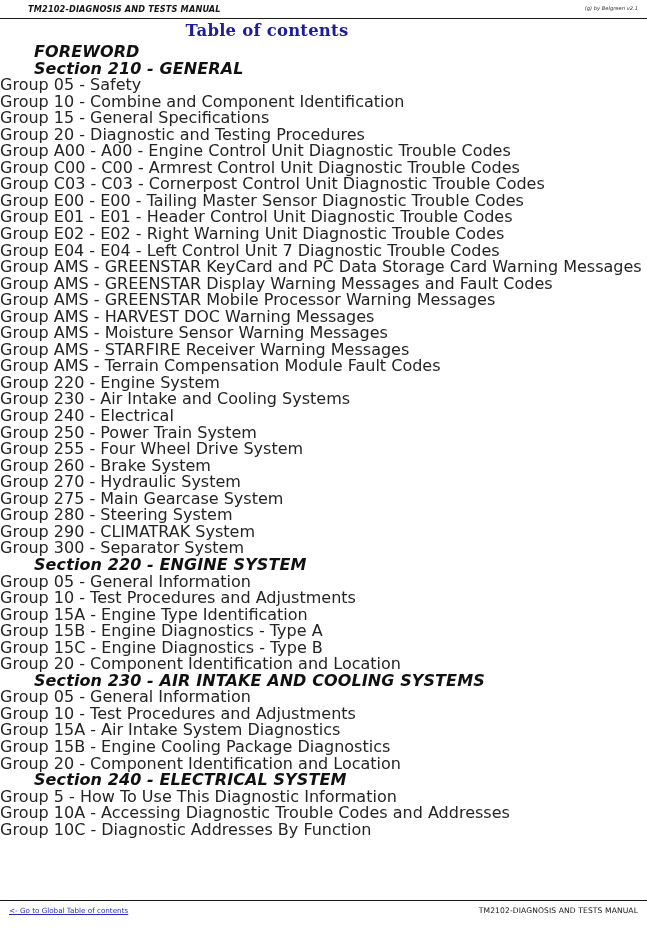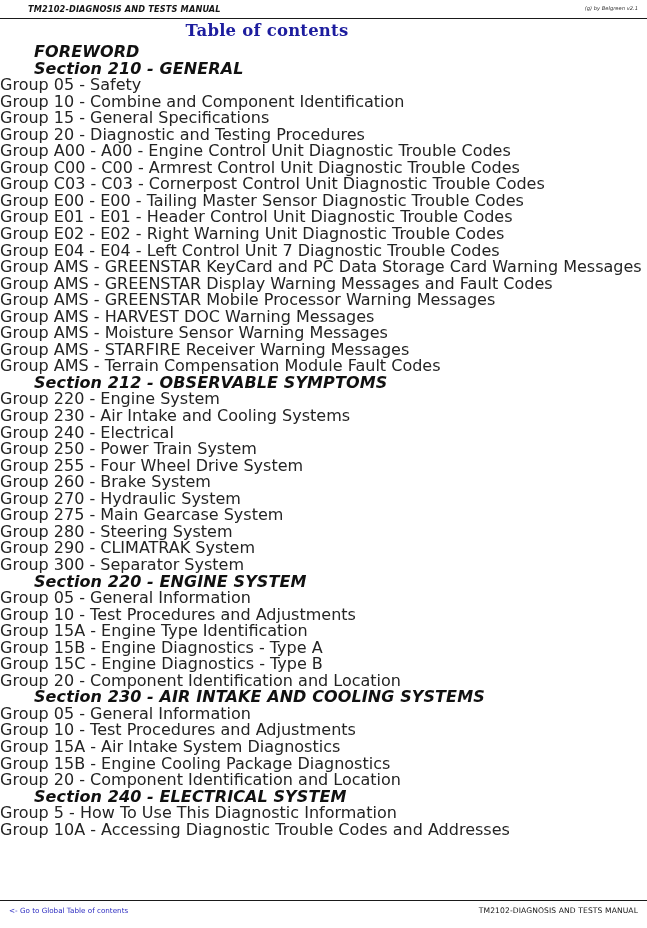--- a/index.html
+++ b/index.html
@@ -96,20 +96,21 @@
     height: 28px;
     box-sizing: border-box;
     border-top: 1.6px solid #1a1a1a;
   }
   .footer-link {
     position: absolute;
     left: 9px;
     top: 5px;
     font-size: 7.2px;
     color: #2b2bc0;
+    text-decoration: underline;
     white-space: nowrap;
     cursor: pointer;
   }
   .footer-right {
     position: absolute;
     right: 9px;
     top: 5px;
     font-size: 7.6px;
     color: #141414;
     white-space: nowrap;
@@ -140,21 +141,20 @@
     <div class="toc-line group">Group E01 - E01 - Header Control Unit Diagnostic Trouble Codes</div>
     <div class="toc-line group">Group E02 - E02 - Right Warning Unit Diagnostic Trouble Codes</div>
     <div class="toc-line group">Group E04 - E04 - Left Control Unit 7 Diagnostic Trouble Codes</div>
     <div class="toc-line group">Group AMS - GREENSTAR KeyCard and PC Data Storage Card Warning Messages</div>
     <div class="toc-line group">Group AMS - GREENSTAR Display Warning Messages and Fault Codes</div>
     <div class="toc-line group">Group AMS - GREENSTAR Mobile Processor Warning Messages</div>
     <div class="toc-line group">Group AMS - HARVEST DOC Warning Messages</div>
     <div class="toc-line group">Group AMS - Moisture Sensor Warning Messages</div>
     <div class="toc-line group">Group AMS - STARFIRE Receiver Warning Messages</div>
     <div class="toc-line group">Group AMS - Terrain Compensation Module Fault Codes</div>
-    <div class="toc-line section">Section 212 - OBSERVABLE SYMPTOMS</div>
     <div class="toc-line group">Group 220 - Engine System</div>
     <div class="toc-line group">Group 230 - Air Intake and Cooling Systems</div>
     <div class="toc-line group">Group 240 - Electrical</div>
     <div class="toc-line group">Group 250 - Power Train System</div>
     <div class="toc-line group">Group 255 - Four Wheel Drive System</div>
     <div class="toc-line group">Group 260 - Brake System</div>
     <div class="toc-line group">Group 270 - Hydraulic System</div>
     <div class="toc-line group">Group 275 - Main Gearcase System</div>
     <div class="toc-line group">Group 280 - Steering System</div>
     <div class="toc-line group">Group 290 - CLIMATRAK System</div>
@@ -168,18 +168,19 @@
     <div class="toc-line group">Group 20 - Component Identification and Location</div>
     <div class="toc-line section">Section 230 - AIR INTAKE AND COOLING SYSTEMS</div>
     <div class="toc-line group">Group 05 - General Information</div>
     <div class="toc-line group">Group 10 - Test Procedures and Adjustments</div>
     <div class="toc-line group">Group 15A - Air Intake System Diagnostics</div>
     <div class="toc-line group">Group 15B - Engine Cooling Package Diagnostics</div>
     <div class="toc-line group">Group 20 - Component Identification and Location</div>
     <div class="toc-line section">Section 240 - ELECTRICAL SYSTEM</div>
     <div class="toc-line group">Group 5 - How To Use This Diagnostic Information</div>
     <div class="toc-line group">Group 10A - Accessing Diagnostic Trouble Codes and Addresses</div>
+    <div class="toc-line group">Group 10C - Diagnostic Addresses By Function</div>
   </div>
 
 <div class="page-footer">
   <a class="footer-link">&lt;- Go to Global Table of contents</a>
   <div class="footer-right">TM2102-DIAGNOSIS AND TESTS MANUAL</div>
 </div>
 
 </body></html>

